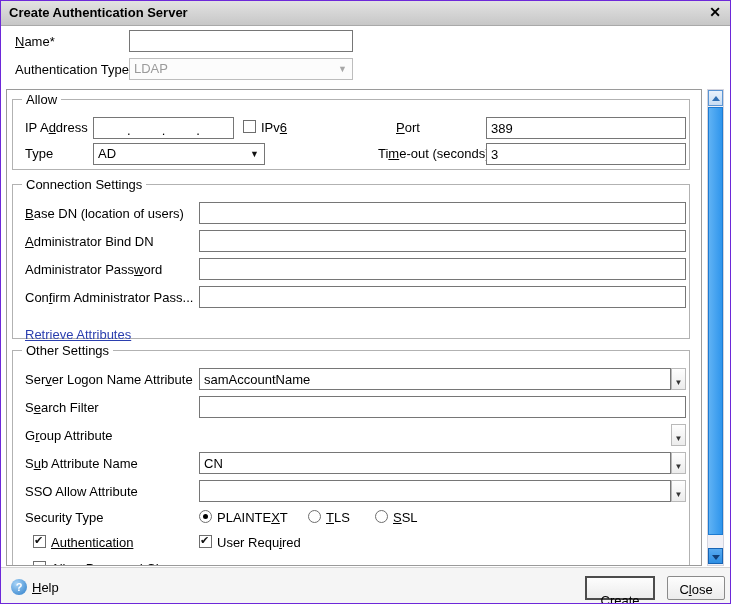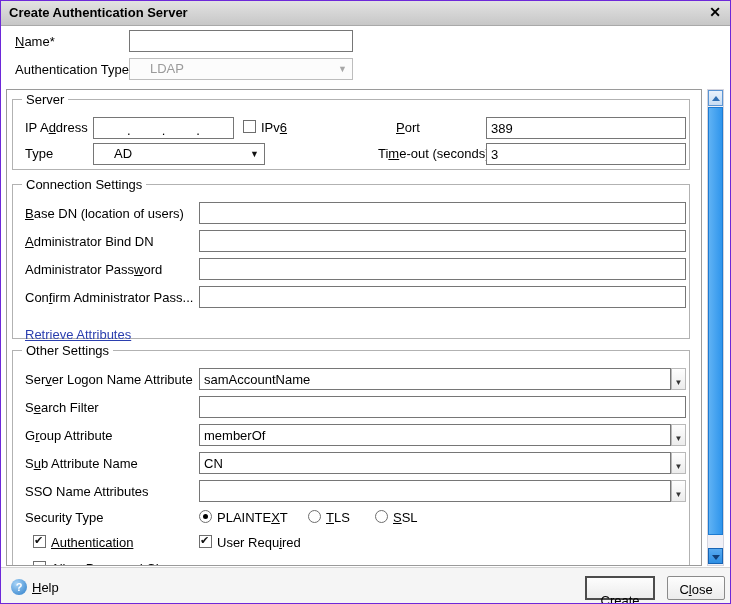--- a/index.html
+++ b/index.html
@@ -23,21 +23,21 @@
   }
   
   .lbl { position:absolute; white-space:nowrap; }
   .tin {
     position:absolute; border:1px solid #767676; background:#fff;
     font-family:"Liberation Sans", sans-serif; font-size:13px;
     padding:1px 4px; box-sizing:border-box; height:22px; outline:none;
   }
   .combo {
     position:absolute; border:1px solid #767676; background:#fff;
-    box-sizing:border-box; height:22px; padding:2px 18px 2px 20px;
+    box-sizing:border-box; height:22px; padding:2px 18px 2px 4px;
   }
   .combo .arr {
     position:absolute; right:5px; top:5px; font-size:9px; color:#111;
   }
   .combo.disabled {
     border-color:#bdbdbd; background:#fcfcfc; color:#9b9b9b;
   }
   .combo.disabled .arr { color:#a7a7a7; }
   .dropbtn {
     position:absolute; box-sizing:border-box; width:15px; height:22px;
@@ -141,21 +141,21 @@
 
   <span class="lbl" style="left:14px; top:61px;">Authentication Type</span>
   <div class="combo disabled" style="left:128px; top:57px; width:224px;">
     <span>LDAP</span>
     <span class="arr">▼</span>
   </div>
 
   <div class="viewport">
 
     <div class="group" style="left:5px; top:9px; width:678px; height:71px;">
-      <span class="legend">Server</span>
+      <span class="legend">Allow</span>
 
       <span class="lbl" style="left:12px; top:20px;">IP A<u>d</u>dress</span>
       <div class="ip-field" style="left:80px; top:17px; width:141px; height:22px;">
         <span class="seg"></span>
           <span class="dot">.</span>
         <span class="seg"></span>
           <span class="dot">.</span>
         <span class="seg"></span>
           <span class="dot">.</span>
         <span class="seg"></span>
@@ -198,28 +198,27 @@
       <span class="legend">Other Settings</span>
 
       <span class="lbl" style="left:12px; top:21px;">Ser<u>v</u>er Logon Name Attribute</span>
       <input class="tin" style="left: 186px; top: 17px; width: 472px;" value="samAccountName">
       <span class="dropbtn" style="left:658px; top:17px;"><span class="arr">▼</span></span>
 
       <span class="lbl" style="left:12px; top:49px;">S<u>e</u>arch Filter</span>
       <input class="tin" style="left: 186px; top: 45px; width: 487px;" value="">
 
       <span class="lbl" style="left:12px; top:77px;">G<u>r</u>oup Attribute</span>
-      <input class="tin" style="left: 186px; top: 73px; width: 472px;" value="memberOf">
       <span class="dropbtn" style="left:658px; top:73px;"><span class="arr">▼</span></span>
 
       <span class="lbl" style="left:12px; top:105px;">S<u>u</u>b Attribute Name</span>
       <input class="tin" style="left: 186px; top: 101px; width: 472px;" value="CN">
       <span class="dropbtn" style="left:658px; top:101px;"><span class="arr">▼</span></span>
 
-      <span class="lbl" style="left:12px; top:133px;">SSO Name Attributes</span>
+      <span class="lbl" style="left:12px; top:133px;">SSO Allow Attribute</span>
       <input class="tin" style="left: 186px; top: 129px; width: 472px;" value="">
       <span class="dropbtn" style="left:658px; top:129px;"><span class="arr">▼</span></span>
 
       <span class="lbl" style="left:12px; top:159px;">Security Type</span>
       <span class="radio selected" style="left:186px; top:159px;"></span>
       <span class="lbl" style="left:204px; top:159px;">PLAINTE<u>X</u>T</span>
       <span class="radio" style="left:295px; top:159px;"></span>
       <span class="lbl" style="left:313px; top:159px;"><u>T</u>LS</span>
       <span class="radio" style="left:362px; top:159px;"></span>
       <span class="lbl" style="left:380px; top:159px;"><u>S</u>SL</span>

